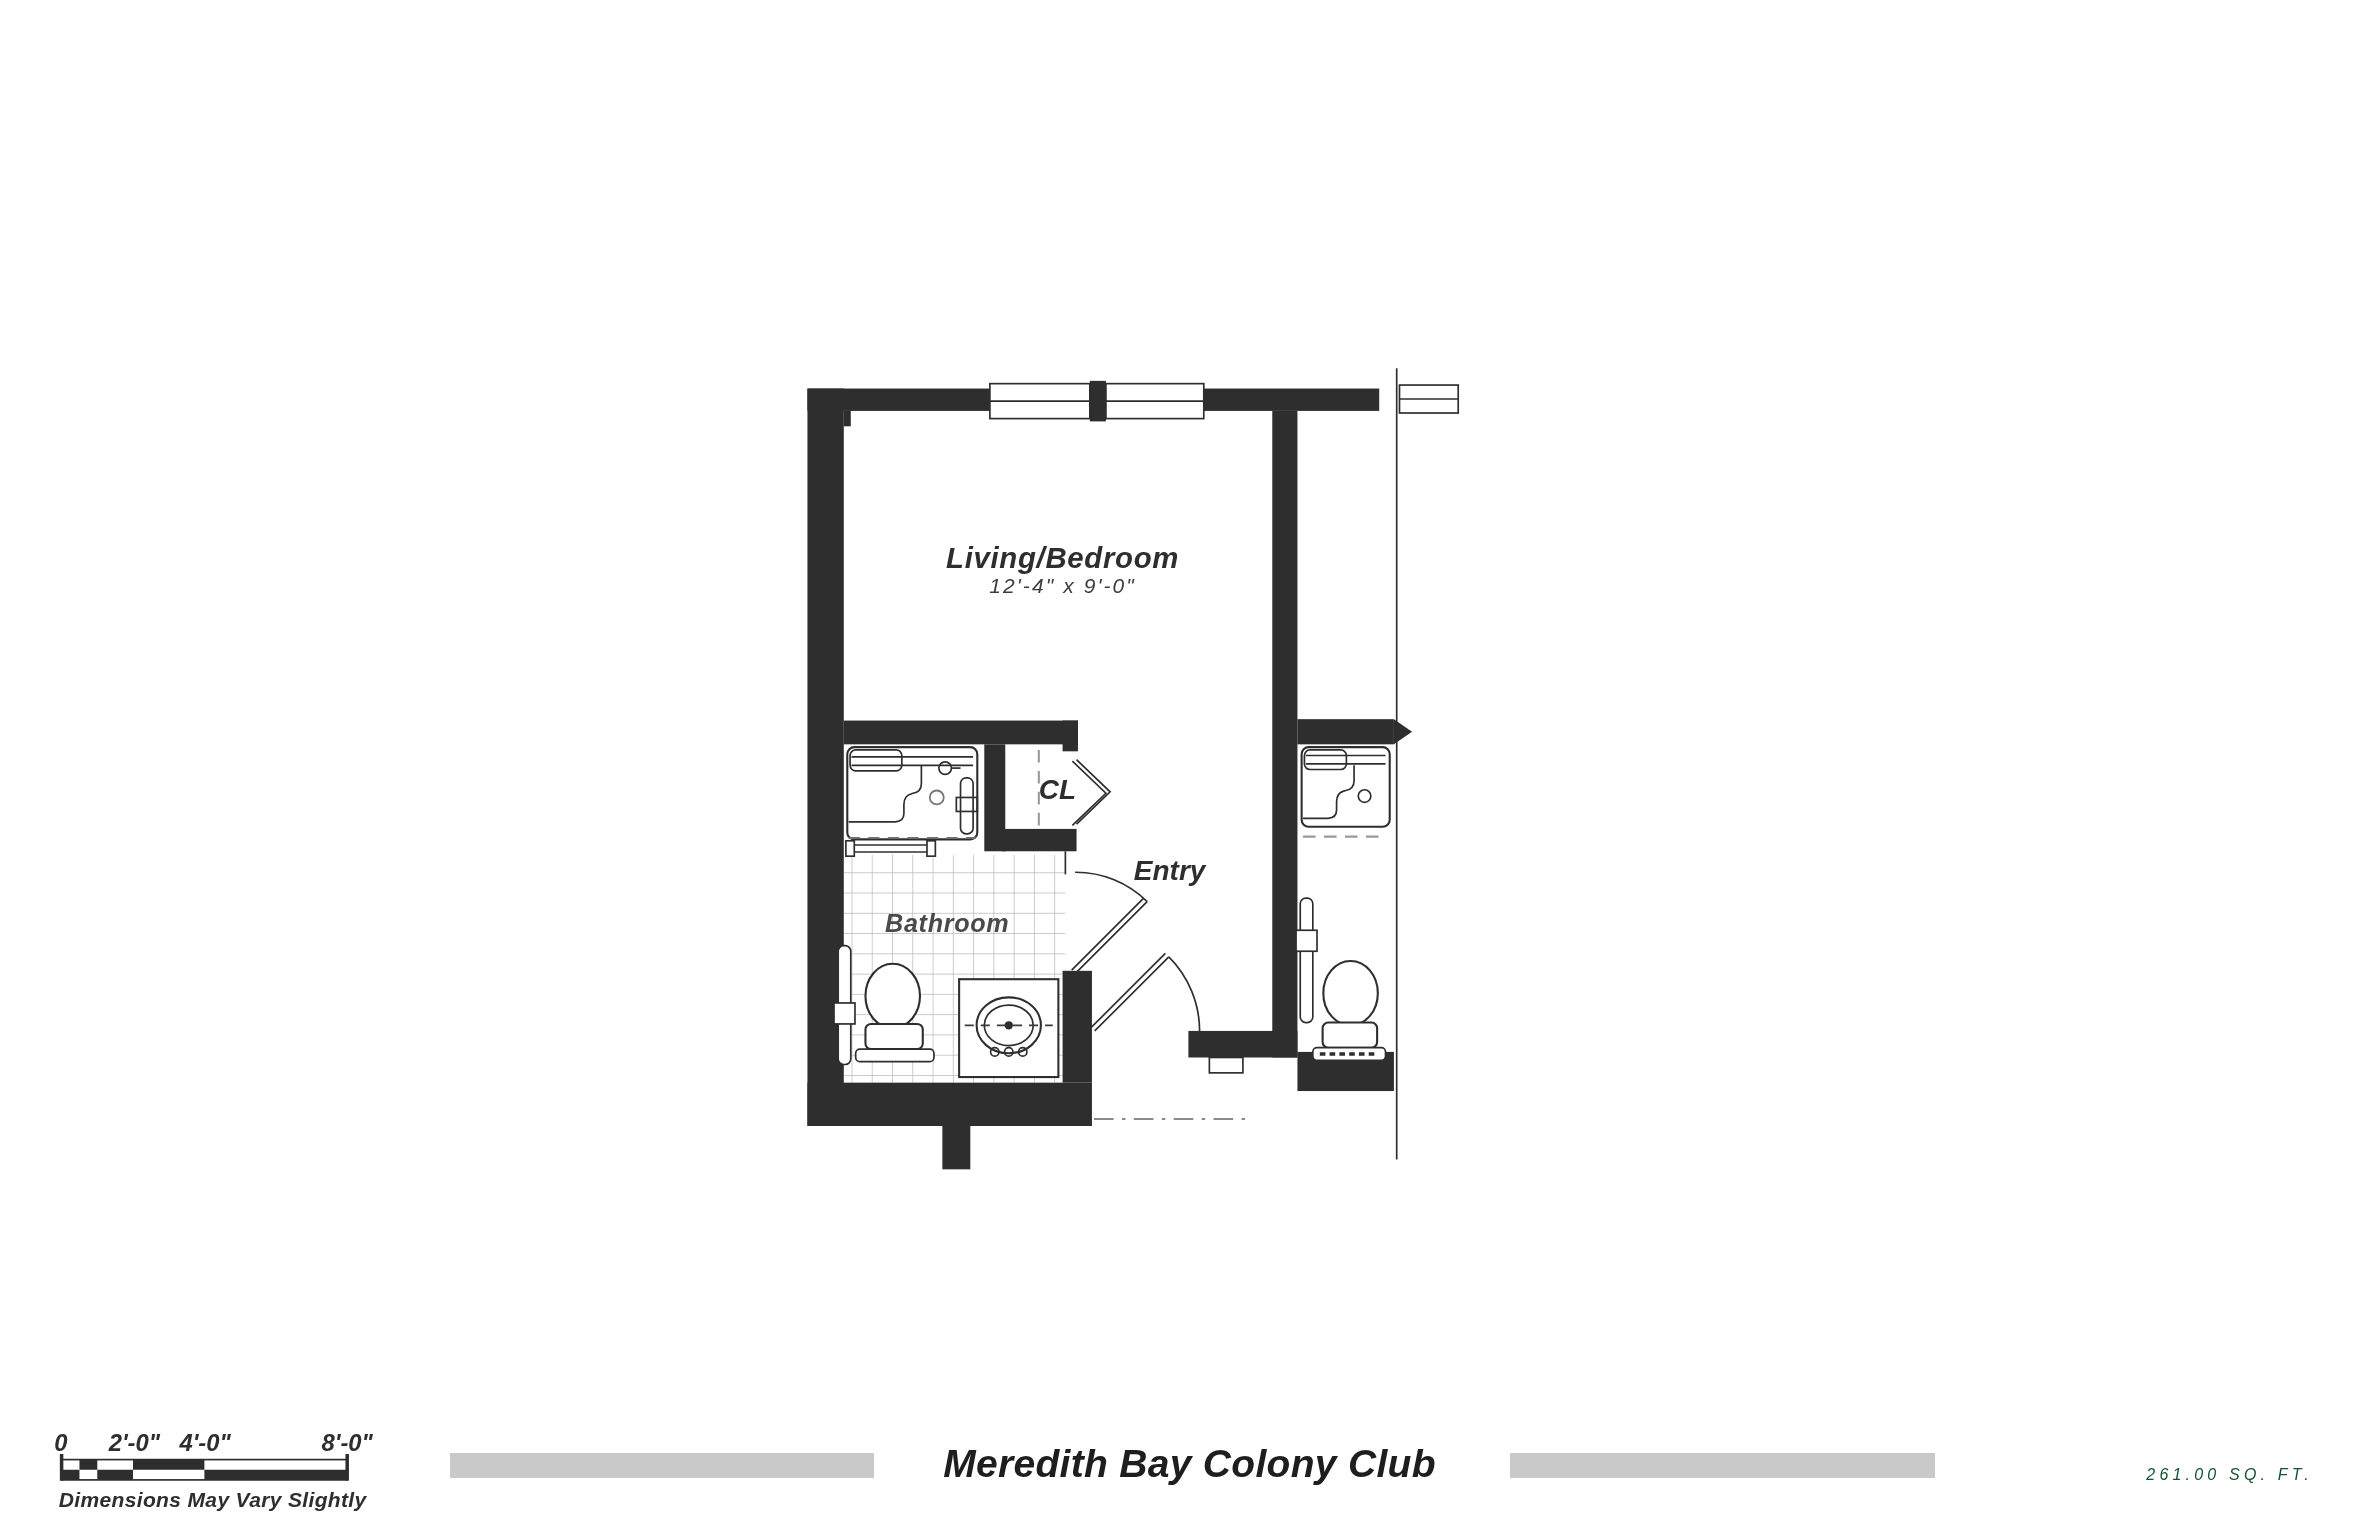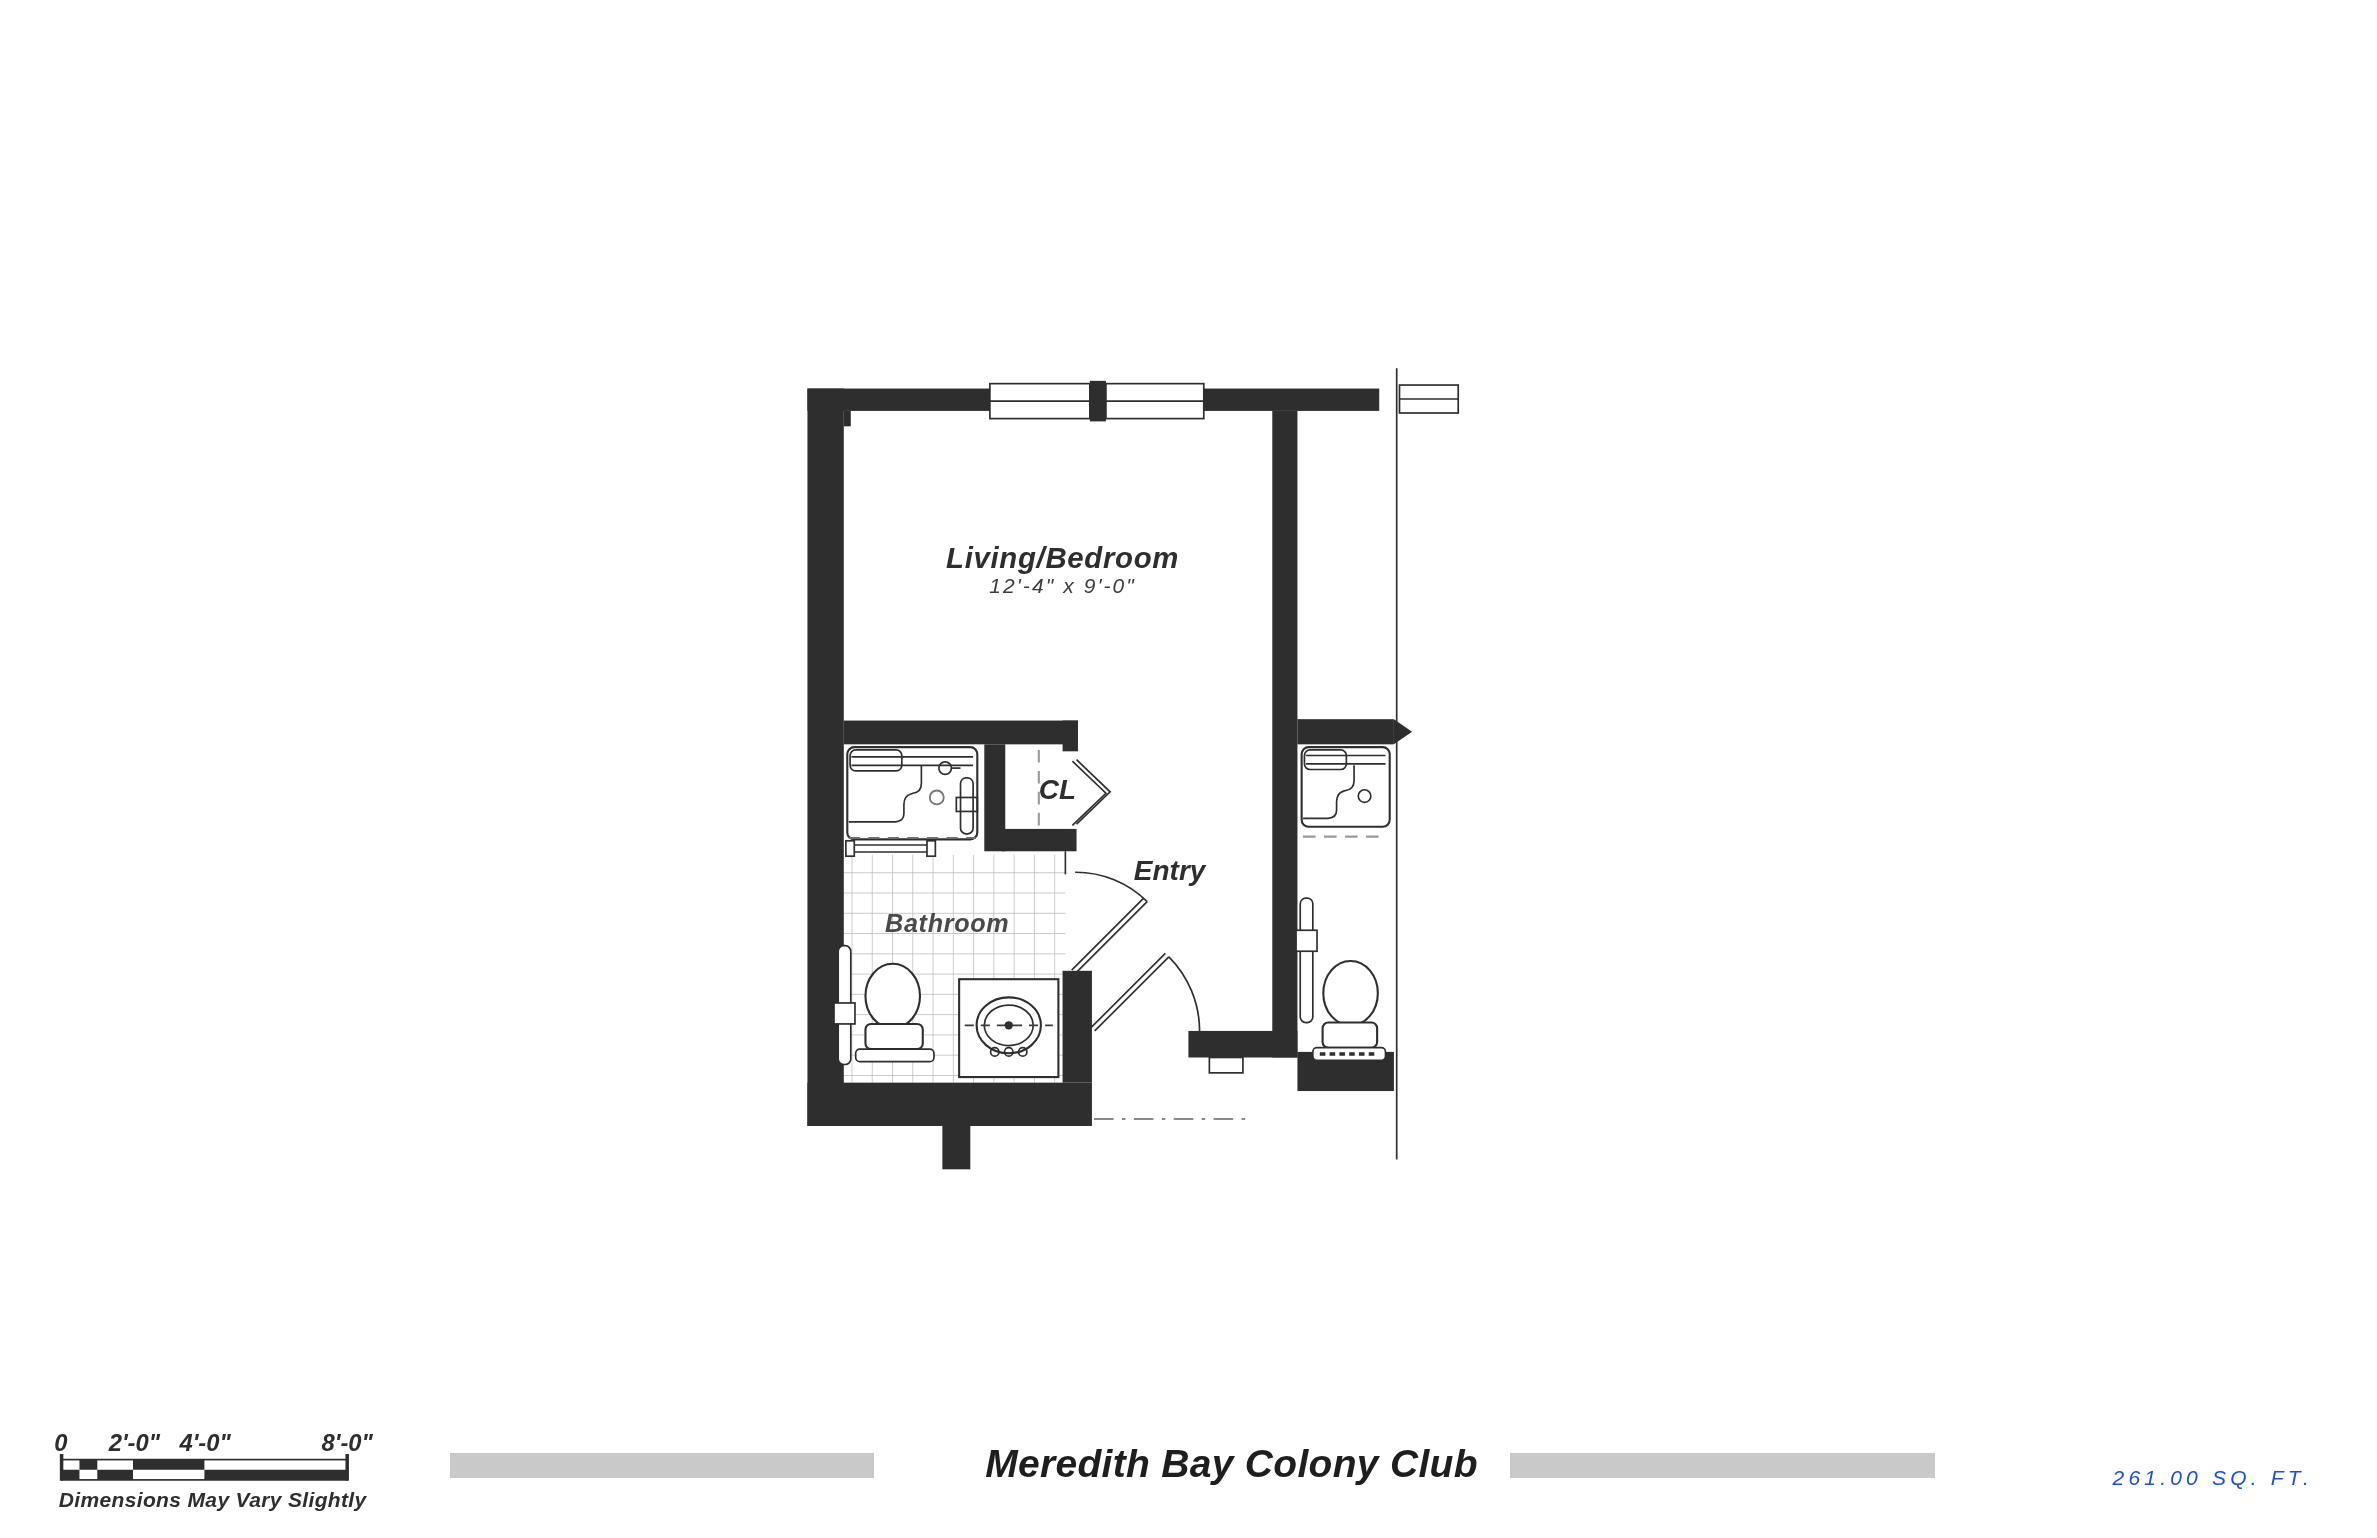--- a/index.html
+++ b/index.html
@@ -30,30 +30,30 @@
   .hatch{fill:none;stroke:var(--ink);stroke-width:5;stroke-dasharray:8 6;}
 
   .room-title{font-size:42px;font-weight:bold;letter-spacing:1px;}
   .room-dims{font-size:30px;letter-spacing:3px;fill:#3c3c3c;}
   .small-room{font-size:40px;font-weight:bold;}
   .bath-label{font-size:36px;font-weight:bold;fill:#4a4a4a;letter-spacing:1px;}
 
   
   .divider-bar{position:absolute;height:25px;background:var(--bar);}
   #project-title{
-    position:absolute;left:924px;top:1442px;width:615px;text-align:center;
+    position:absolute;left:882px;top:1442px;width:615px;text-align:center;
     font-size:39px;font-weight:bold;letter-spacing:0.3px;color:#1e1e1e;
   }
   #apt-type{
     position:absolute;right:63px;top:1401px;width:629px;text-align:right;
     font-size:42px;font-weight:bold;color:#1e1e1e;
   }
   #apt-area{
     position:absolute;right:64px;top:1466px;width:489px;text-align:right;
-    font-size:21px;letter-spacing:4.2px;color:#1d4ed8;
+    font-size:16px;letter-spacing:4.2px;color:#14532d;
   }
   .scale-label{font-size:34px;font-weight:bold;}
   .disclaimer{font-size:30px;font-weight:600;letter-spacing:0.5px;}
 </style>
 </head>
 <body>
 
 <div id="screen">
 
   <svg class="abs" style="left:769px;top:350px;" width="699" height="839" viewBox="1100 500 1000 1200">

